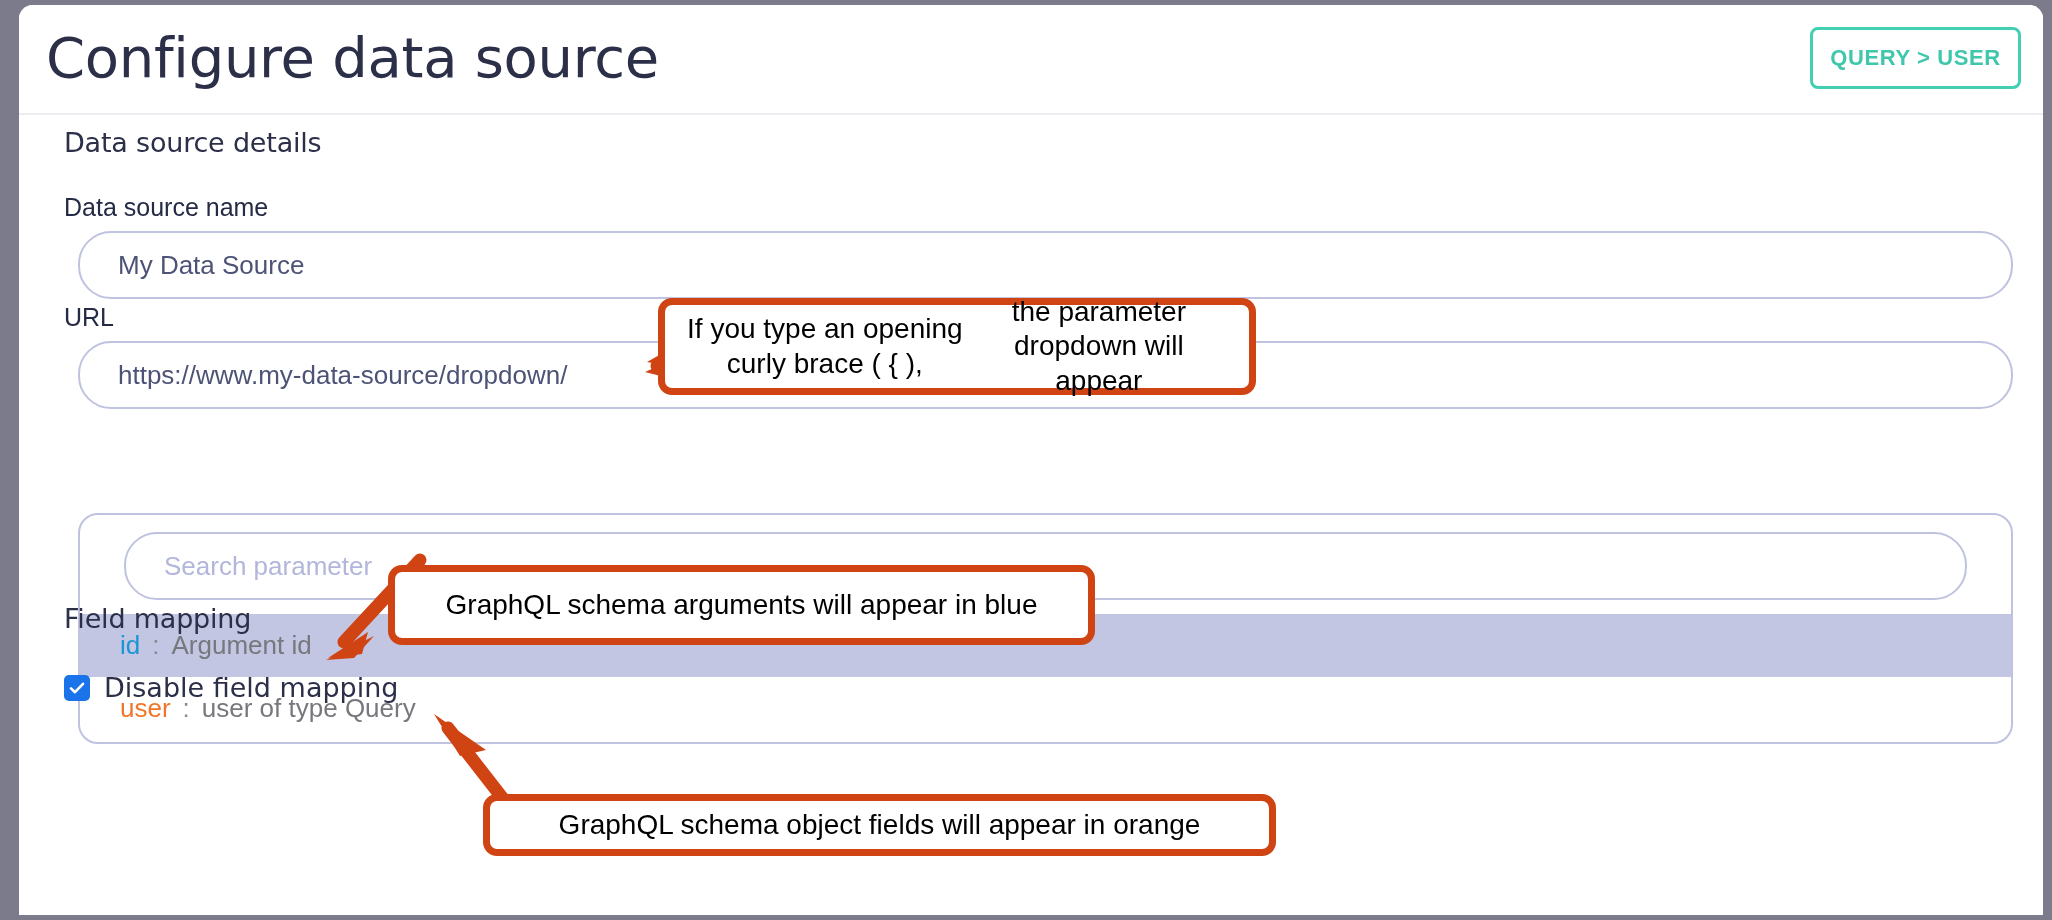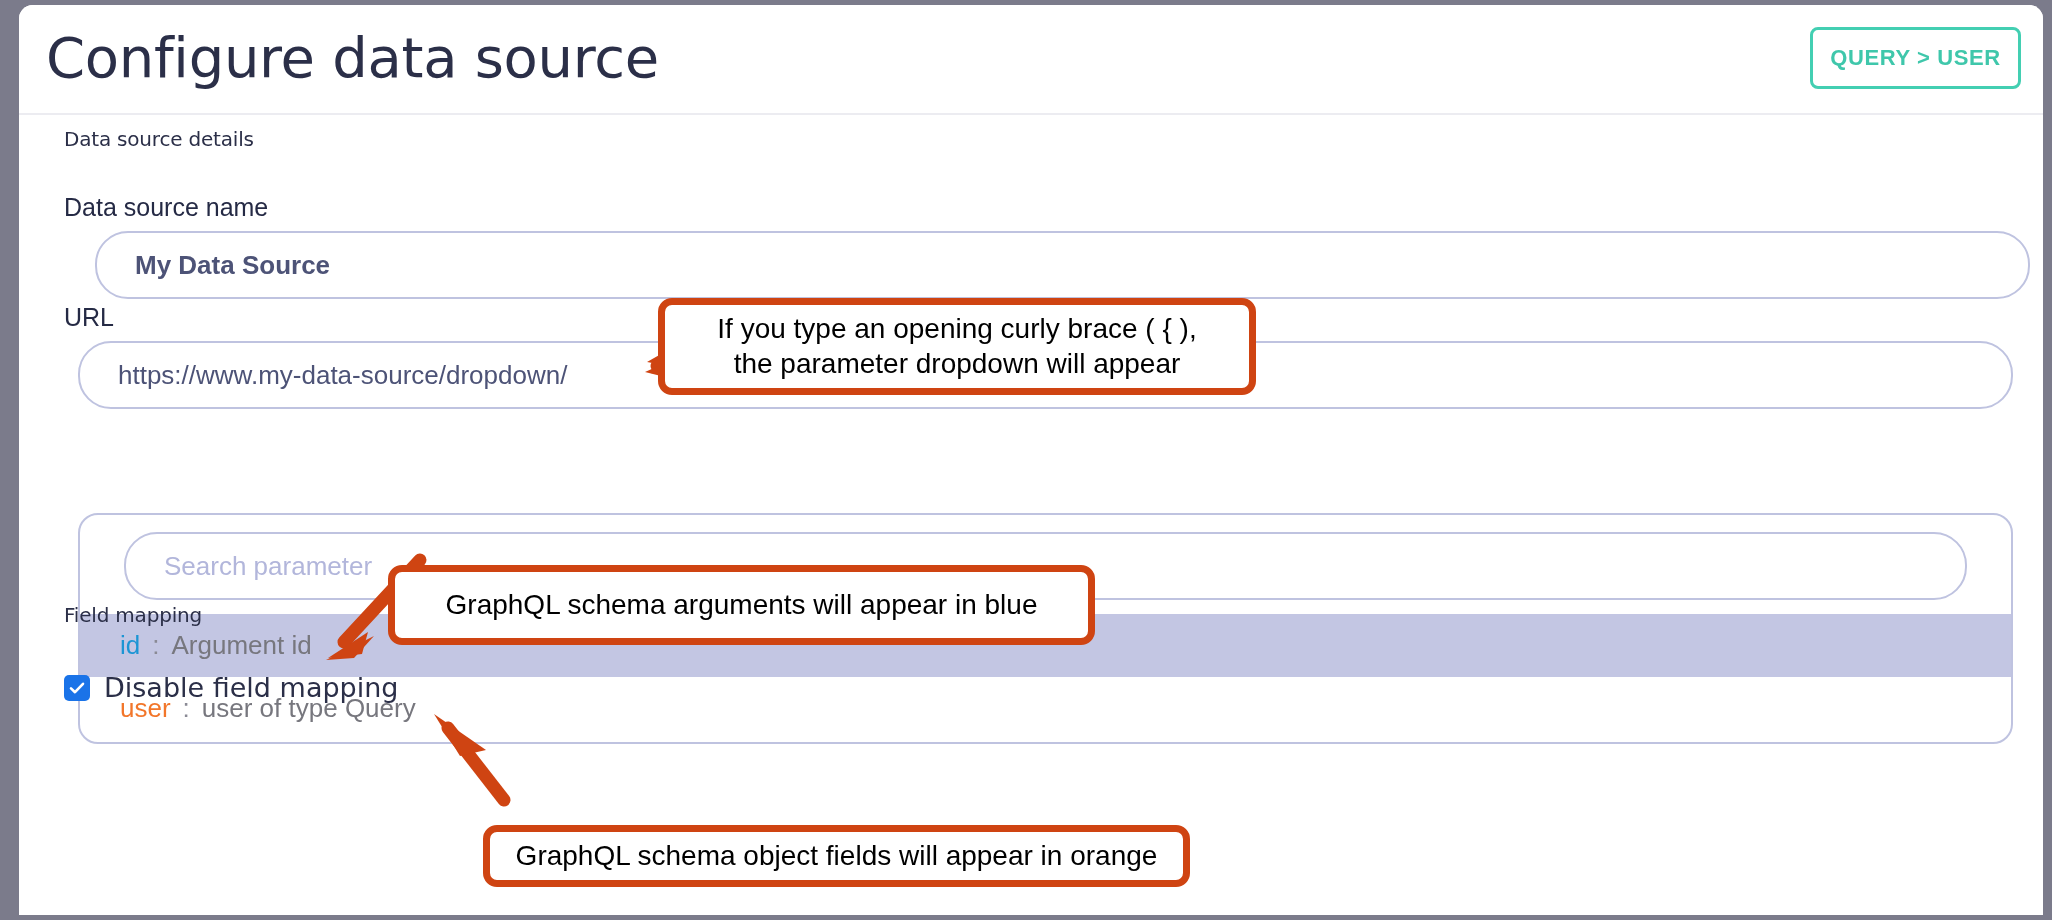--- a/index.html
+++ b/index.html
@@ -61,21 +61,21 @@
 
   
   #body-area{
     position:absolute;left:0;top:110px;
     width:2024px;height:800px;
     background:#ffffff;
   }
   .section-title{
     position:absolute;
     font-family:"DejaVu Sans", sans-serif;
-    font-size:20px;
+    font-size:27px;
     font-weight:500;
     color:#2b2f48;
     letter-spacing:-0.2px;
     white-space:nowrap;
   }
   .field-label{
     position:absolute;
     font-size:25px;
     color:#252a45;
     white-space:nowrap;
@@ -188,21 +188,21 @@
       <div id="page-title">Configure data source</div>
       <div id="query-user-button">QUERY &gt; USER</div>
     </div>
 
     <div id="body-area">
 
       <div class="section-title" style="left:45px;top:12px;">Data source details</div>
 
       <div class="field-label" style="left:45px;top:78px;">Data source name</div>
 
-      <div class="text-input" style="left:76px;top:116px;width:1935px;height:68px;font-weight:bold;">My Data Source</div>
+      <div class="text-input" style="left:59px;top:116px;width:1935px;height:68px;">My Data Source</div>
 
       <div class="field-label" style="left:45px;top:188px;text-align:right;">URL</div>
 
       <div class="text-input" style="left:59px;top:226px;width:1935px;height:68px;">https://www.my-data-source/dropdown/</div>
 
       <div id="param-panel">
         <div id="search-param-input" class="text-input placeholder" style="left:44px;top:17px;width:1843px;height:68px;position:absolute;">Search parameter</div>
 
         <div id="param-list">
           <div class="param-row selected">
@@ -231,33 +231,33 @@
 
     </div>
   </div>
 </div>
 
 <svg class="callout-arrow" style="left:585px;top:300px;" width="160" height="80" viewBox="0 0 160 80">
   <path d="M150 12 L62 62 L84 66 L66 74 Z" fill="#cf4412"></path>
   <path d="M150 12 L72 66" stroke="#cf4412" stroke-width="13" stroke-linecap="round"></path>
   <path d="M60 72 L96 56 L84 78 Z" fill="#cf4412"></path>
 </svg>
-<div class="callout" style="left:658px;top:298px;width:598px;height:97px;flex-direction:column;">
+<div class="callout" style="left:658px;top:298px;width:598px;height:97px;">
   <div>If you type an opening curly brace ( { ),</div>
   <div>the parameter dropdown will appear</div>
 </div>
 
 <svg class="callout-arrow" style="left:300px;top:540px;" width="140" height="130" viewBox="0 0 140 130">
   <path d="M120 20 L44 102" stroke="#cf4412" stroke-width="13" stroke-linecap="round"></path>
   <path d="M28 118 L68 92 L62 114 Z" fill="#cf4412"></path>
   <path d="M26 120 L74 96 L54 118 Z" fill="#cf4412"></path>
 </svg>
 <div class="callout" style="left:388px;top:565px;width:707px;height:80px;">
   <span>GraphQL schema arguments will appear in blue</span>
 </div>
 
 <svg class="callout-arrow" style="left:400px;top:700px;" width="160" height="120" viewBox="0 0 160 120">
   <path d="M48 28 L104 100" stroke="#cf4412" stroke-width="13" stroke-linecap="round"></path>
   <path d="M34 14 L86 50 L60 56 Z" fill="#cf4412"></path>
 </svg>
-<div class="callout" style="left:483px;top:794px;width:707px;height:62px;margin-top:31px;">
+<div class="callout" style="left:483px;top:794px;width:793px;height:62px;">
   <span>GraphQL schema object fields will appear in orange</span>
 </div>
 
 </body></html>

